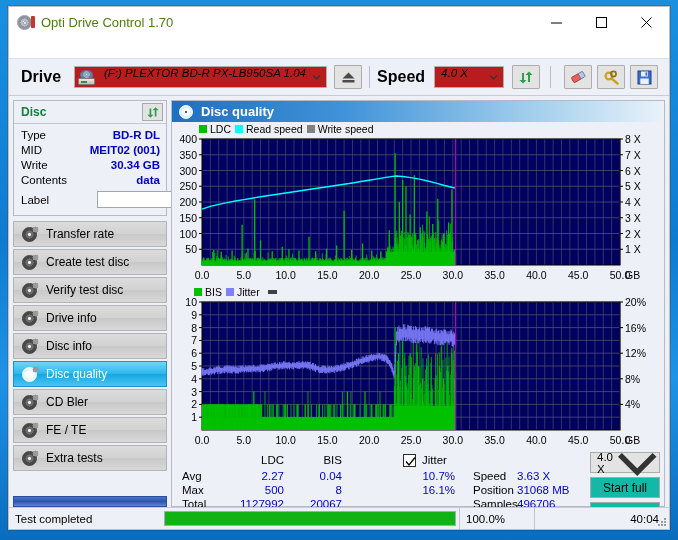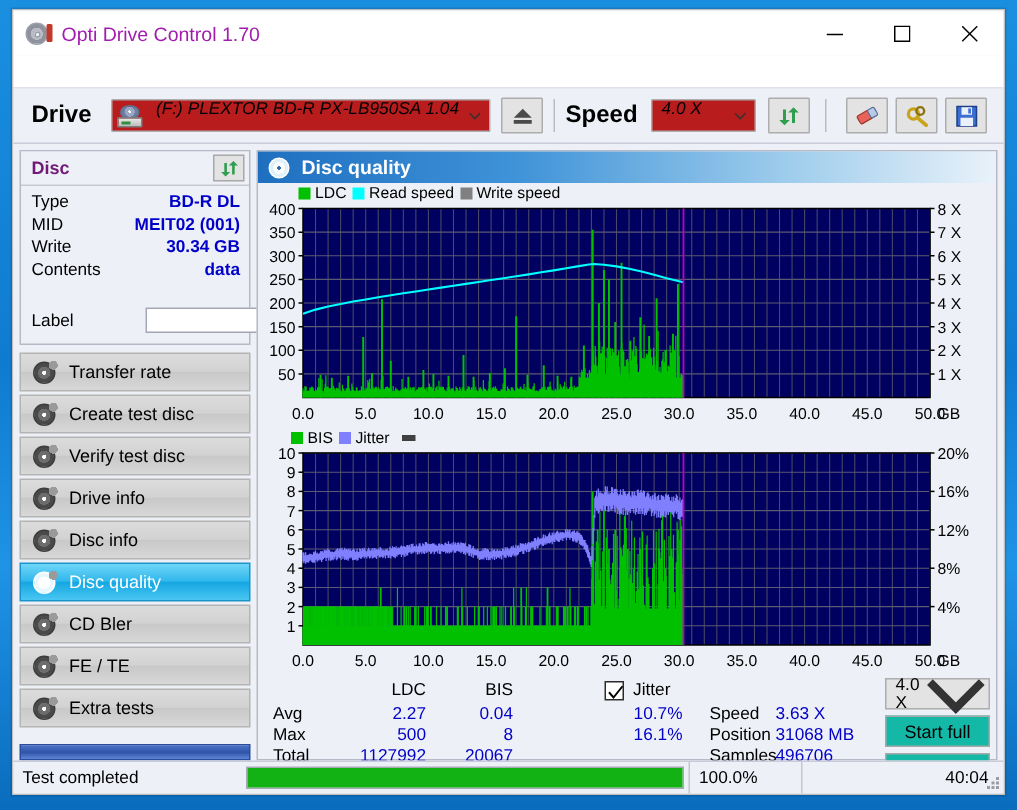--- a/index.html
+++ b/index.html
@@ -36,21 +36,21 @@
     border:1px solid #9aa0ab;box-sizing:border-box;
   }
   .title-icon .disc:after{
     content:"";position:absolute;left:5px;top:5px;width:4px;height:4px;border-radius:50%;
     background:#ffffff;border:1px solid #9aa0ab;box-sizing:border-box;
   }
   .title-icon .mark{
     position:absolute;right:-1px;top:2px;width:4px;height:12px;background:#c0392b;
     border-radius:1px;
   }
-  #title-text{font-size:13px;color:#a21caf;letter-spacing:0;}
+  #title-text{font-size:13px;color:#4d7c0f;letter-spacing:0;}
   .win-btns{position:absolute;right:0;top:0;height:30px;display:flex;}
   .win-btn{
     width:45px;height:30px;display:flex;align-items:center;justify-content:center;
     font-size:13px;color:#000;background:transparent;
   }
   .win-btn svg{display:block;}
   
   #menubar{
     height:21px;background:#ffffff;display:flex;align-items:center;
     padding-left:8px;flex:0 0 auto;
@@ -98,30 +98,30 @@
     width:162px;flex:0 0 auto;display:flex;flex-direction:column;
     background:#eef0f7;
   }
   .disc-box{
     margin:4px 4px 0 4px;border:1px solid #b6bac6;background:#eef0f7;
   }
   .disc-head{
     height:22px;display:flex;align-items:center;justify-content:space-between;
     border-bottom:1px solid #c6c9d4;padding:0 3px 0 7px;background:#eef0f7;
   }
-  .disc-head .t{font-size:12px;font-weight:bold;color:#701a75;}
+  .disc-head .t{font-size:12px;font-weight:bold;color:#15803d;}
   .refresh-btn{
     width:21px;height:18px;border:1px solid #a9a9a9;background:#e3e3e3;
     display:flex;align-items:center;justify-content:center;box-sizing:border-box;
   }
   .disc-rows{padding:3px 6px 5px 7px;}
   .drow{display:flex;justify-content:space-between;align-items:center;height:15px;font-size:11.5px;}
   .drow .k{color:#000;}
   .drow .v{color:#0000c8;font-weight:bold;}
-  .label-row{display:flex;align-items:center;justify-content:space-between;height:21px;margin-top:16px;gap:48px;}
+  .label-row{display:flex;align-items:center;justify-content:space-between;height:21px;margin-top:2px;gap:48px;}
   .label-row .k{font-size:11.5px;color:#000;}
   .label-input{
     width:78px;height:17px;background:#ffffff;border:1px solid #a2a6b2;box-sizing:border-box;
     font-size:11px;color:#000;padding:0 3px;line-height:15px;
   }
   .cd-btn{
     width:22px;height:20px;border:1px solid #a9a9a9;background:#e3e3e3;
     display:flex;align-items:center;justify-content:center;box-sizing:border-box;
   }
   .cd-glyph{

